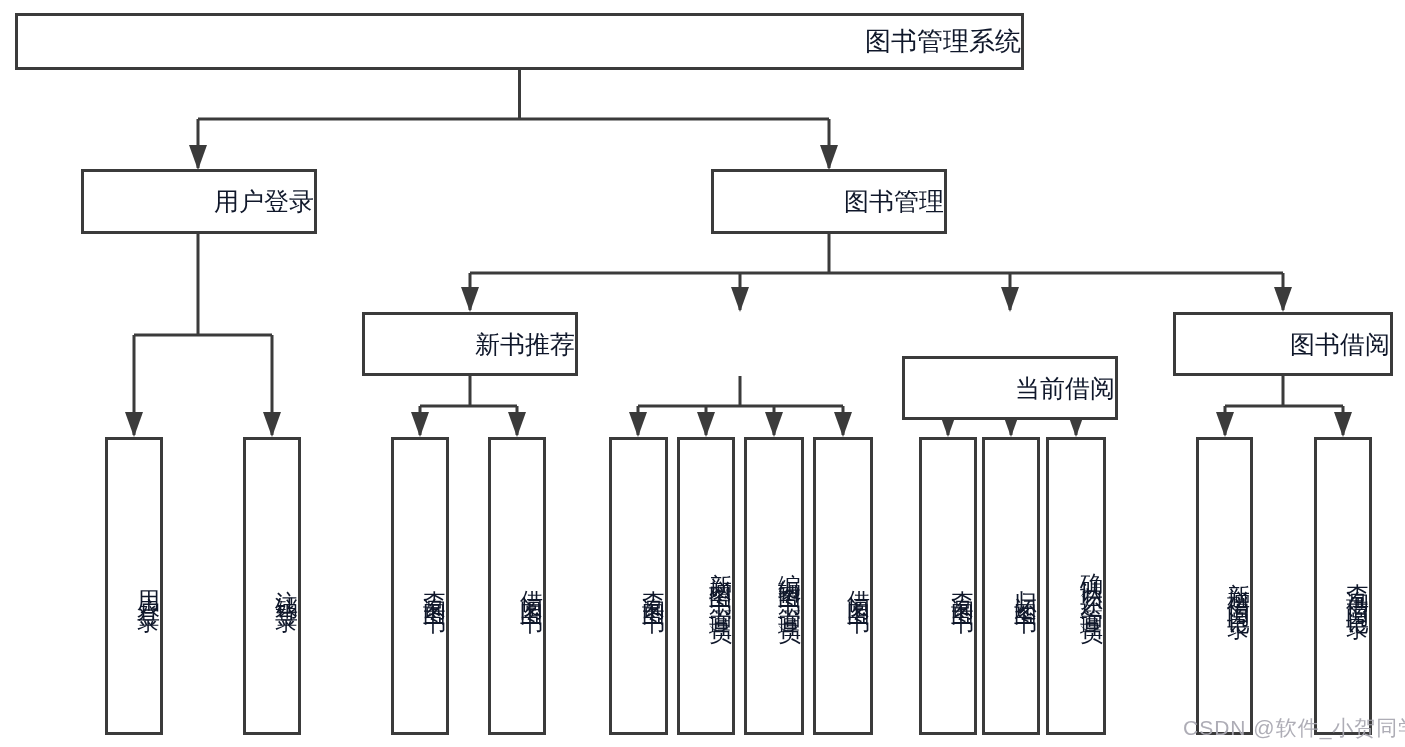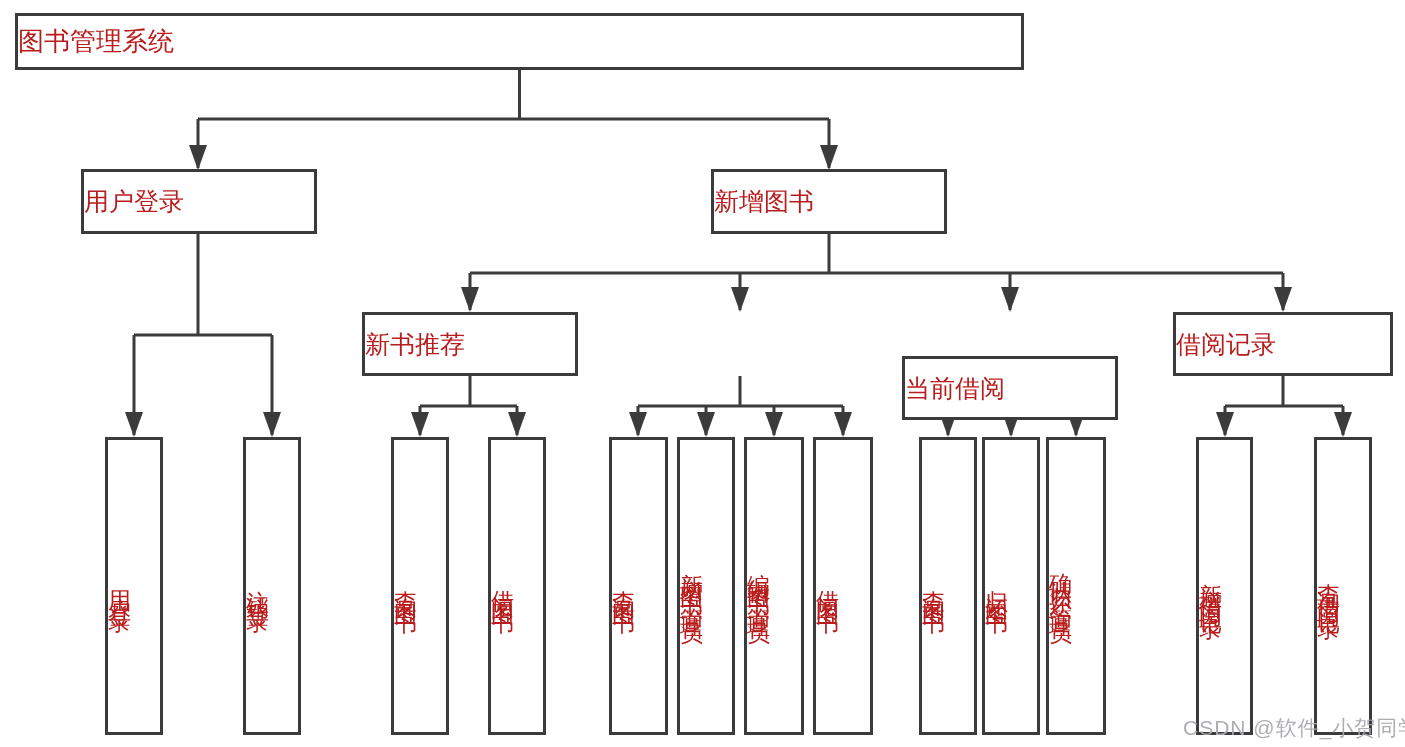--- a/index.html
+++ b/index.html
@@ -12,22 +12,22 @@
     font-family: "Liberation Sans", sans-serif;
   }
   #wires { position: absolute; left: 0; top: 0; z-index: 1; }
   .node {
     position: absolute;
     box-sizing: border-box;
     border: 3px solid #3b3b3b;
     background: #ffffff;
     display: flex;
     align-items: center;
-    justify-content: flex-start;
-    color: #b91c1c;
+    justify-content: flex-end;
+    color: #0f172a;
     z-index: 2;
   }
   .node.root  { font-size: 26px; }
   .node.lvl2  { font-size: 25px; }
   .node.lvl3  { font-size: 25px; }
   .node.leaf  { font-size: 23px; }
   .leaf .vtext {
     writing-mode: vertical-rl;
     text-orientation: mixed;
     letter-spacing: 7px;
@@ -91,31 +91,31 @@
   </svg>
 
   <div class="node root" style="left:15px;top:13px;width:1009px;height:57px;">
     <span>图书管理系统</span>
   </div>
 
   <div class="node lvl2" style="left:81px;top:169px;width:236px;height:65px;">
     <span>用户登录</span>
   </div>
   <div class="node lvl2" style="left:711px;top:169px;width:236px;height:65px;">
-    <span>新增图书</span>
+    <span>图书管理</span>
   </div>
 
   <div class="node lvl3" style="left:362px;top:312px;width:216px;height:64px;">
     <span>新书推荐</span>
   </div>
   <div class="node lvl3" style="left:902px;top:312px;width:216px;height:64px;margin-top:44px;">
     <span>当前借阅</span>
   </div>
   <div class="node lvl3" style="left:1173px;top:312px;width:220px;height:64px;">
-    <span>借阅记录</span>
+    <span>图书借阅</span>
   </div>
 
   <div class="node leaf" style="left:105px;top:437px;width:58px;height:298px;">
     <span class="vtext">用户登录</span>
   </div>
   <div class="node leaf" style="left:243px;top:437px;width:58px;height:298px;">
     <span class="vtext">注销登录</span>
   </div>
 
   <div class="node leaf" style="left:391px;top:437px;width:58px;height:298px;">

